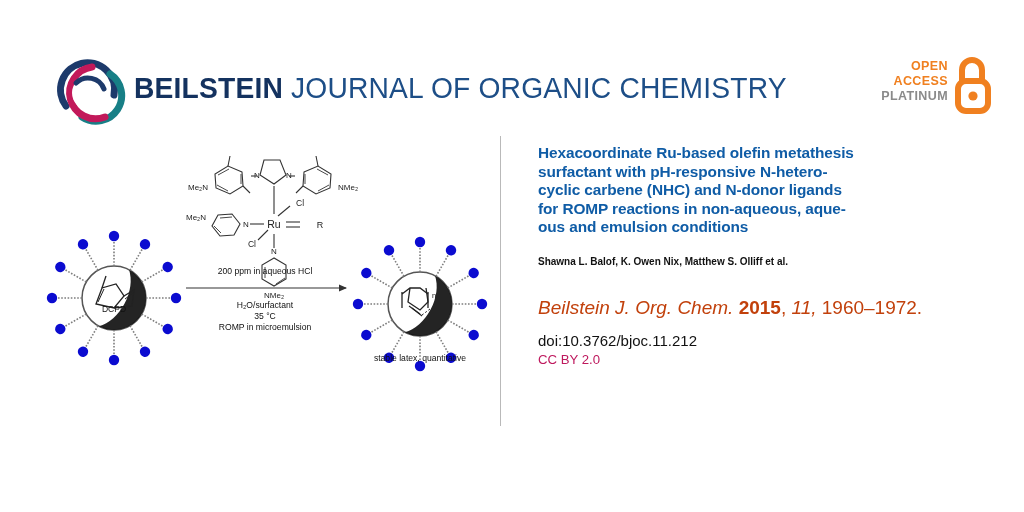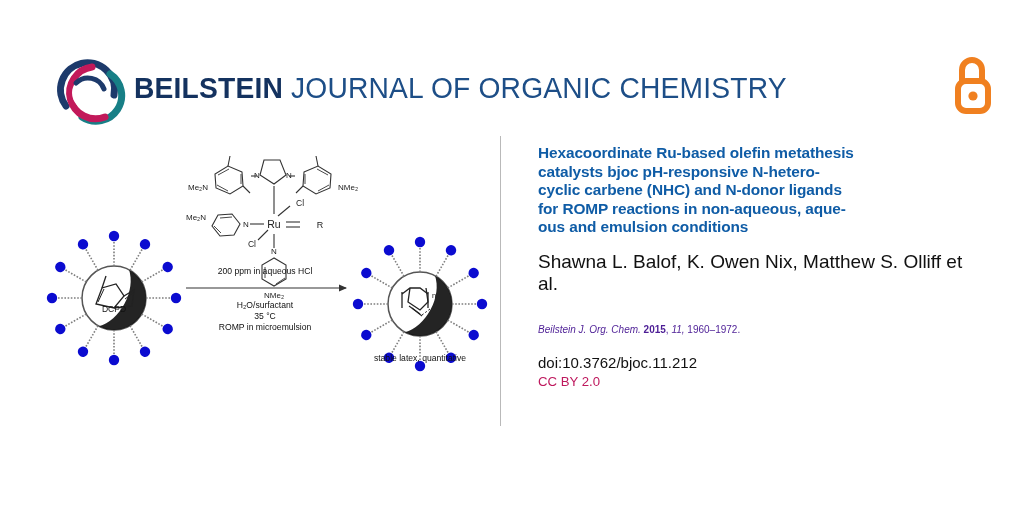--- a/index.html
+++ b/index.html
@@ -42,25 +42,25 @@
   .graphic{position:absolute;left:28px;top:136px;width:468px;height:256px;}
   .graphic svg{display:block;}
 
   
   .textcol{position:absolute;left:526px;top:144px;width:440px;margin-left:12px;}
   .art-title{
     color:#0f5ca6;font-weight:700;font-size:15.4px;line-height:18.6px;
     margin:0 0 14px 0;letter-spacing:-.1px;
   }
   .art-authors{
-    color:#111;font-size:19px;line-height:22px;margin:0 0 26px 0;
-    font-weight:400;
+    color:#111;font-size:10px;line-height:22px;margin:0 0 26px 0;
+    font-weight:700;
   }
   .art-citation{
-    color:#4c1d95;font-size:10px;line-height:18px;margin:0 0 14px 0;
+    color:#c2410c;font-size:19px;line-height:18px;margin:0 0 14px 0;
   }
   .art-citation .j{font-style:italic;}
   .art-citation .y{font-weight:700;}
   .art-citation .v{font-style:italic;}
   .art-doi{color:#111;font-size:15px;line-height:19px;margin:0;}
   .art-license{color:#be185d;font-size:13.2px;line-height:19px;margin:0;}
 </style>
 </head>
 <body>
 
@@ -81,20 +81,25 @@
         <path d="M 24 26 A 17 17 0 0 1 52 32" fill="none" stroke="#1d3a6b" stroke-width="5" stroke-linecap="round"></path>
       </svg>
     </div>
 
     <div class="logo-wordmark">
       <span class="bold">BEILSTEIN</span>
       <span class="light">JOURNAL OF ORGANIC CHEMISTRY</span>
     </div>
 
     <div class="oa-badge">
+      <div class="oa-text">
+        <div class="oa-open">OPEN</div>
+        <div class="oa-access">ACCESS</div>
+        <div class="oa-platinum">PLATINUM</div>
+      </div>
       <div class="oa-lock">
         <svg width="42" height="58" viewBox="0 0 42 58">
 
           <path d="M 10 24 L 10 13 A 10 10 0 0 1 30 13 L 30 22" fill="none" stroke="#f08020" stroke-width="6" stroke-linecap="butt"></path>
 
           <rect x="6" y="24" width="30" height="30" rx="8" ry="8" fill="none" stroke="#f08020" stroke-width="6"></rect>
           <circle cx="21" cy="39" r="4.6" fill="#f08020"></circle>
         </svg>
       </div>
     </div>
@@ -246,21 +251,21 @@
         <text x="404" y="162" font-size="7.5" fill="#111" stroke="none">n</text>
         <text x="392" y="225" font-size="8.6" fill="#111" text-anchor="middle">stable latex, quantitative</text>
       </g>
     </svg>
   </div>
 
   <div class="textcol">
 
     <h1 class="art-title">
       <span>Hexacoordinate Ru-based olefin metathesis</span><br>
-      <span>catalysts bjoc pH-responsive N-hetero-</span><br>
+      <span>surfactant with pH-responsive N-hetero-</span><br>
       <span>cyclic carbene (NHC) and N-donor ligands</span><br>
       <span>for ROMP reactions in non-aqueous, aque-</span><br>
       <span>ous and emulsion conditions</span>
     </h1>
 
     <p class="art-authors">Shawna L. Balof, K. Owen Nix, Matthew S. Olliff et al.</p>
 
     <p class="art-citation">
       <span class="j">Beilstein J. Org. Chem.</span>
       <span class="y">2015</span><span>,</span>

